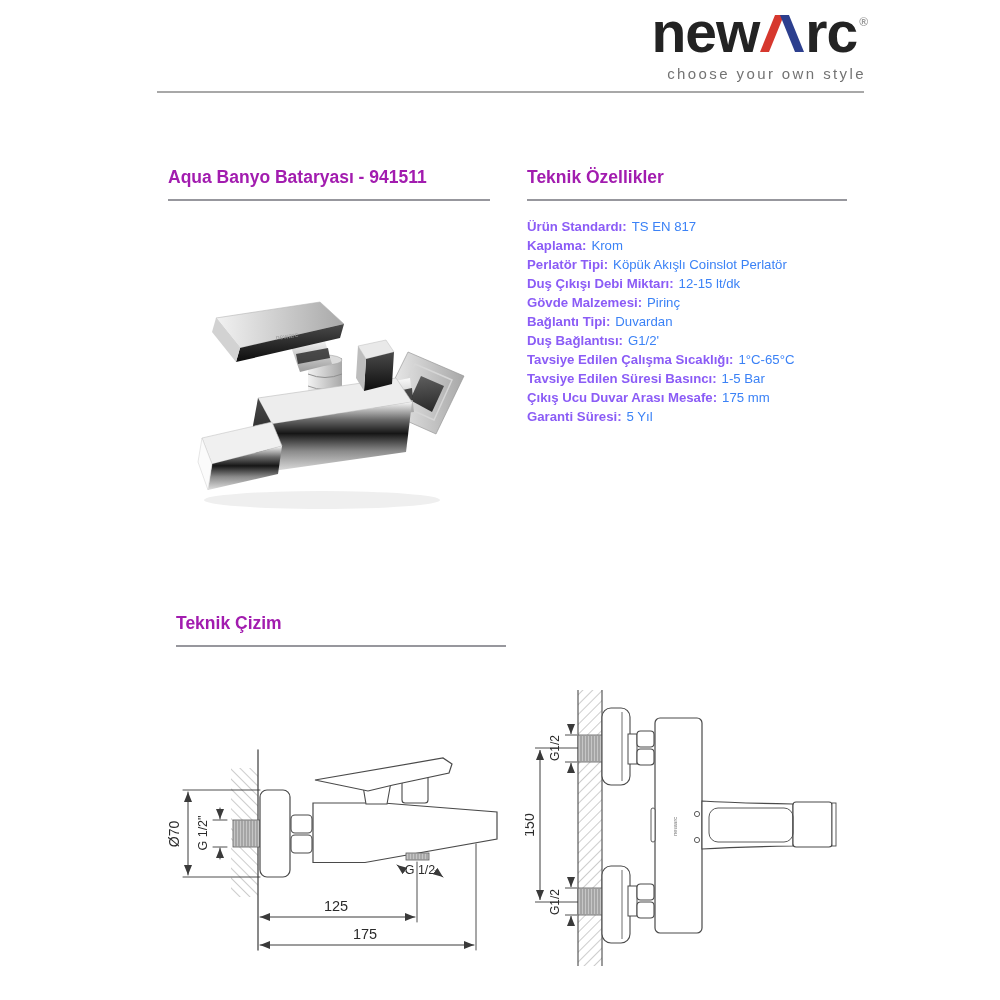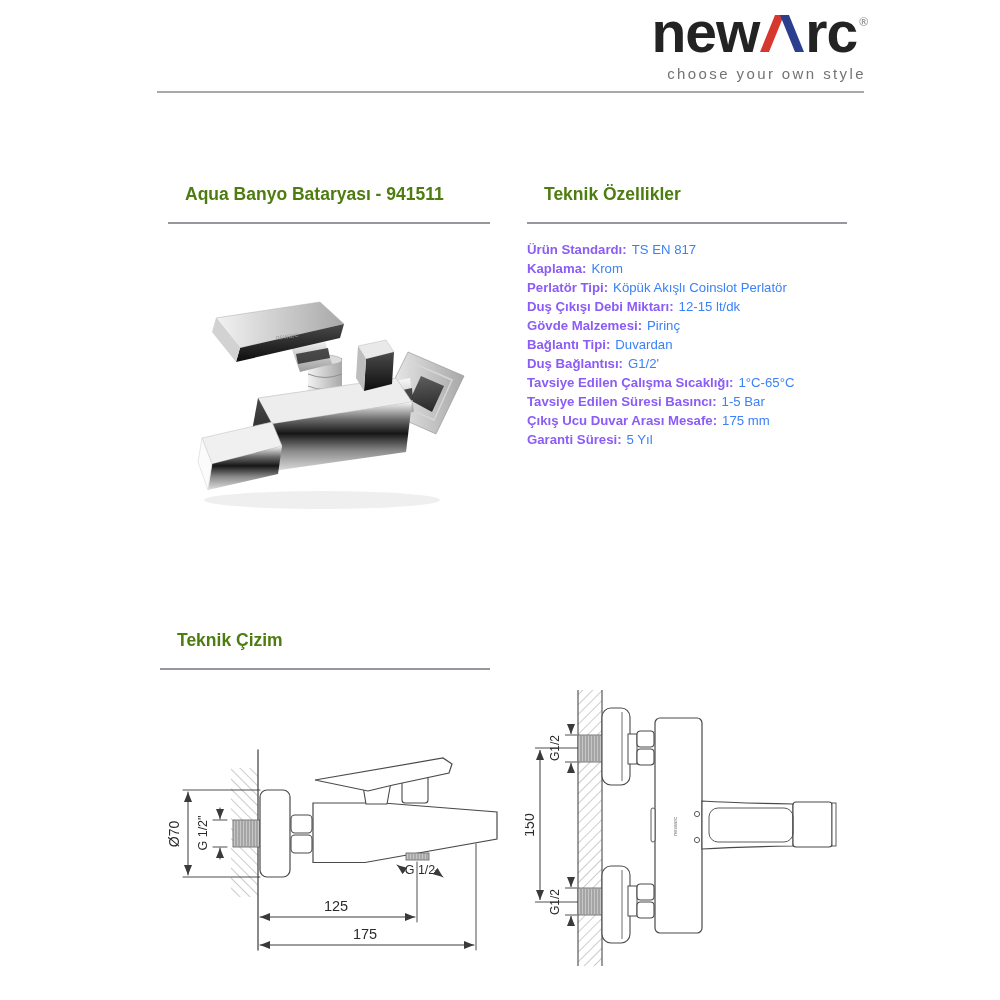--- a/index.html
+++ b/index.html
@@ -10,37 +10,37 @@
   .brand{position:absolute;top:12px;right:134px;text-align:right;}
   .logo-row{display:flex;align-items:flex-end;position:relative;}
   .logo-text{font-size:57px;font-weight:bold;color:#232323;line-height:0.72;letter-spacing:-1px;}
   .logo-tri{display:inline-block;margin:0 1px;}
   .reg-mark{font-size:12px;color:#9a9a9a;position:relative;top:-24px;left:2px;font-weight:bold;}
   .tagline{margin-top:12px;font-size:15px;letter-spacing:2.4px;color:#737373;white-space:nowrap;}
 
   .top-divider{position:absolute;left:157px;top:91px;width:707px;height:2px;background:#a8a8a8;}
 
   
-  .sec-head{font-size:17.5px;font-weight:bold;color:#4d7c0f;margin:17px;white-space:nowrap;}
+  .sec-head{font-size:17.5px;font-weight:bold;color:#a21caf;margin:0;white-space:nowrap;}
   .head-rule{height:2px;background:#97979d;margin-top:11px;}
 
   .col-left{position:absolute;left:168px;top:167px;width:322px;}
   .col-right{position:absolute;left:527px;top:167px;width:320px;}
 
   
   .spec-list{margin-top:16px;}
   .spec-row{font-size:13.2px;line-height:19px;white-space:nowrap;}
   .spec-label{font-weight:bold;color:#8b5cf6;margin-right:5px;}
   .spec-value{color:#3b82f6;}
 
   
   .photo-wrap{position:absolute;left:172px;top:292px;width:315px;height:225px;}
 
   
-  .draw-head{position:absolute;left:160px;top:613px;width:330px;}
+  .draw-head{position:absolute;left:176px;top:613px;width:330px;}
   .draw-left{position:absolute;left:163px;top:682px;}
   .draw-right{position:absolute;left:525px;top:668px;}
 
   svg text{font-family:"Liberation Sans",sans-serif;}
 </style>
 </head>
 <body>
 
 <div class="page">
 

